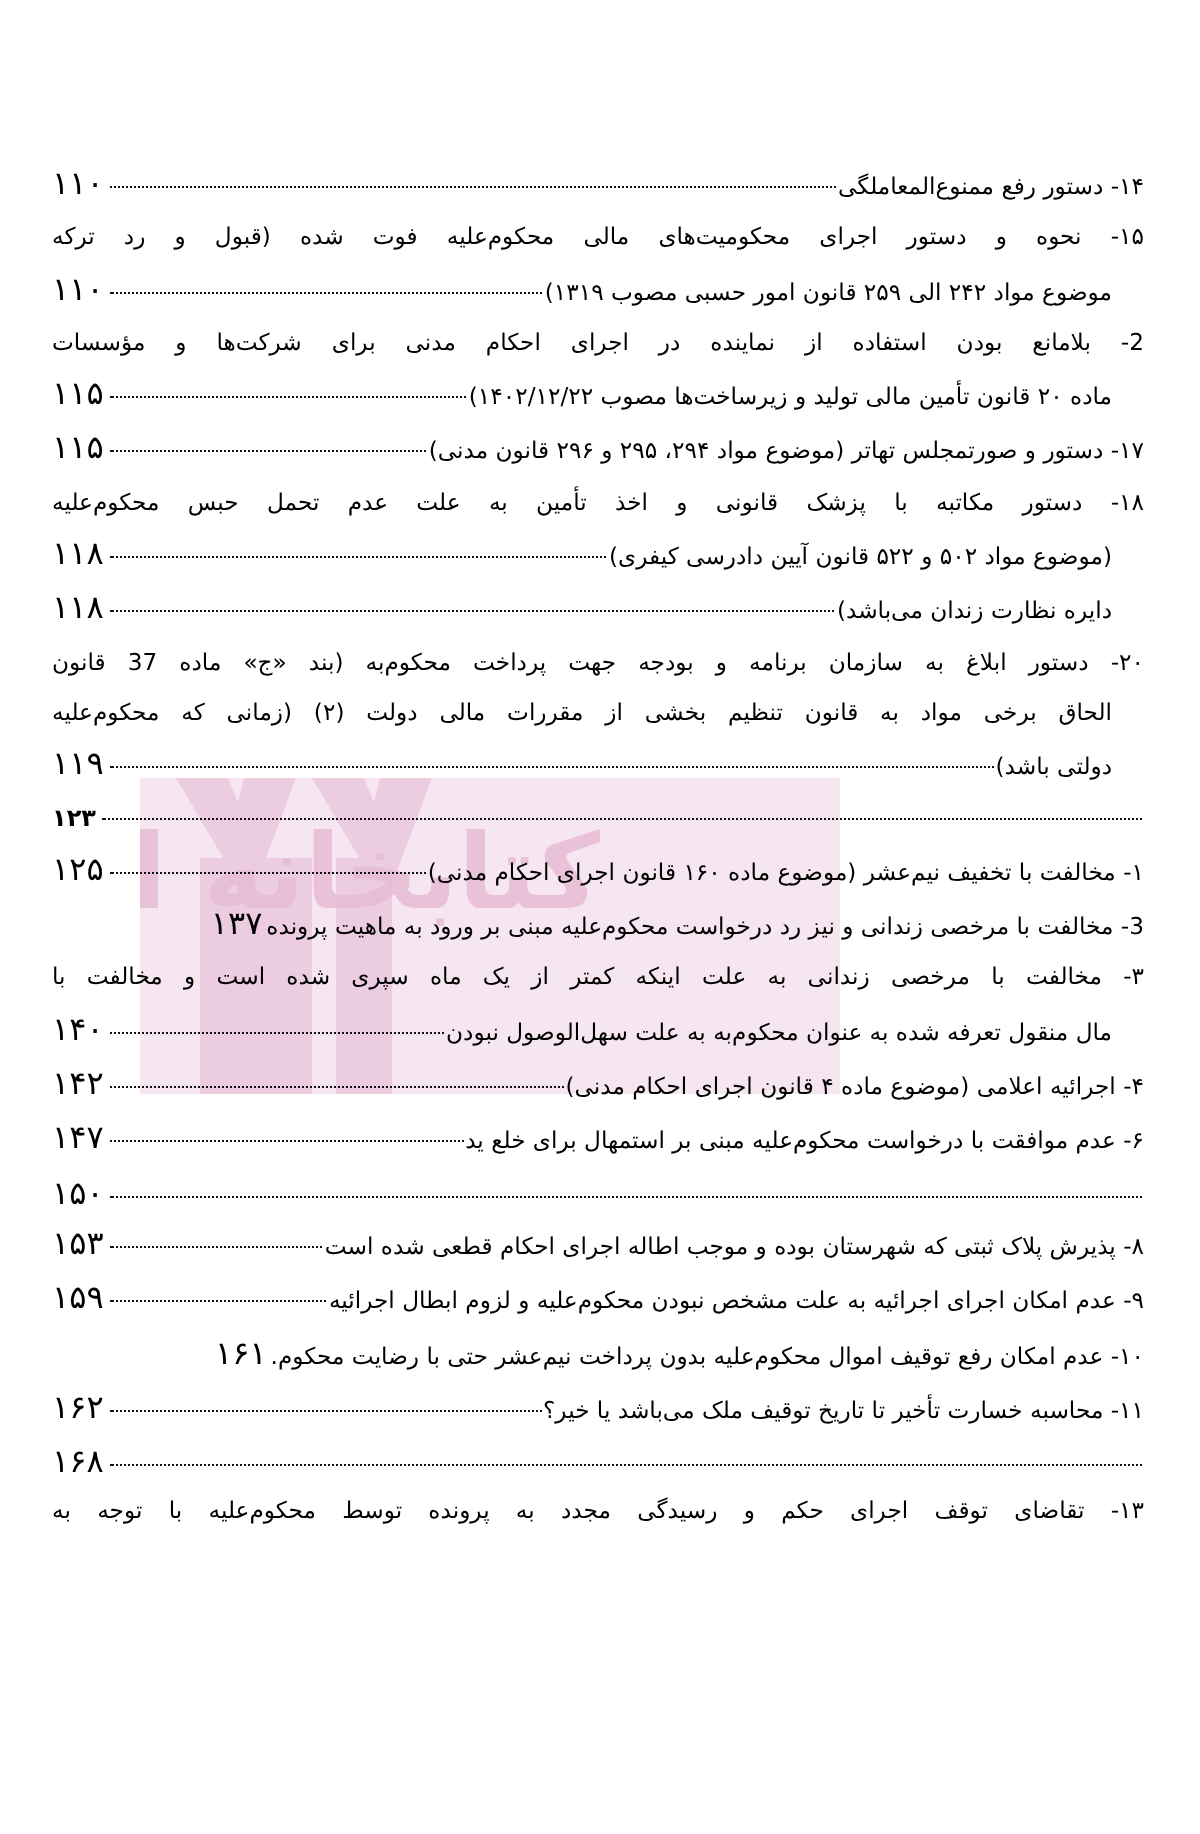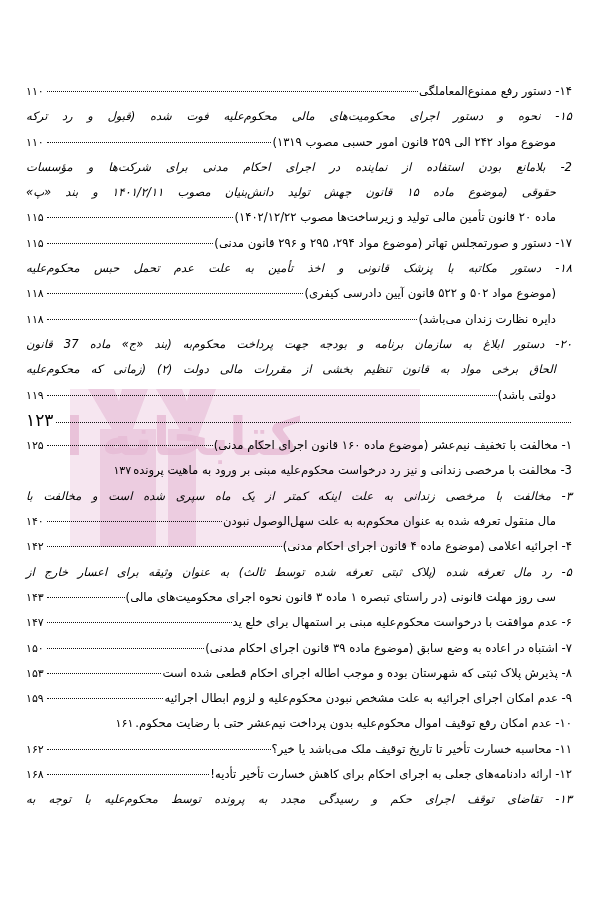--- a/index.html
+++ b/index.html
@@ -91,44 +91,44 @@
     text-align: right;
   }
 
   
   .ln.just {
     display: block;
     text-align: justify;
     text-align-last: justify;
     white-space: normal;
   }
-  .ln.just .txt { display: inline; font-style: italic; }
+  .ln.just .txt { display: inline; }
 
   
   .ln .leader {
     flex: 1 1 auto;
     min-width: 4px;
     border-bottom: 1.15px dotted #111;
     transform: translateY(-3px);
     margin: 0 1px;
     height: 0;
   }
   .ln.noleader .leader {
     border-bottom: none;
     flex: 0 0 0;
     min-width: 0;
     margin: 0;
   }
   .ln .pg {
     flex: 0 0 auto;
-    font-size: 11px;
+    font-size: 16px;
     padding-right: 2px;
     letter-spacing: .2px;
   }
-  .ln.bold .pg { font-weight: 400; font-size: 17px; }
+  .ln.bold .pg { font-weight: 700; font-size: 12px; }
 </style>
 </head>
 <body>
 
 <div id="watermark">
   <svg class="wm-mark" viewBox="0 0 350 158" xmlns="http://www.w3.org/2000/svg">
     <g fill="#eccbe0" opacity="0.95">
       <path d="M18 0 L44 0 L62 44 L44 44 Z"></path>
       <path d="M52 0 L78 0 L60 48 L40 48 Z"></path>
       <path d="M30 40 L58 40 L58 158 L30 158 Z"></path>
@@ -153,21 +153,20 @@
       <div class="entry">
         <div class="ln just"><span class="txt">۱۵- نحوه و دستور اجرای محکومیت‌های مالی محکوم‌علیه فوت شده (قبول و رد ترکه</span></div>
         <div class="ln ind1">
           <span class="txt">موضوع مواد ۲۴۲ الی ۲۵۹ قانون امور حسبی مصوب ۱۳۱۹)</span>
           <span class="leader"></span>
           <span class="pg">۱۱۰</span>
         </div>
       </div>
       <div class="entry">
         <div class="ln just"><span class="txt">2- بلامانع بودن استفاده از نماینده در اجرای احکام مدنی برای شرکت‌ها و مؤسسات</span></div>
-        <div class="ln ind1 just"><span class="txt">حقوقی (موضوع ماده ۱۵ قانون جهش تولید دانش‌بنیان مصوب ۱۴۰۱/۲/۱۱ و بند «پ»</span></div>
         <div class="ln ind1">
           <span class="txt">ماده ۲۰ قانون تأمین مالی تولید و زیرساخت‌ها مصوب ۱۴۰۲/۱۲/۲۲)</span>
           <span class="leader"></span>
           <span class="pg">۱۱۵</span>
         </div>
       </div>
       <div class="entry">
         <div class="ln">
           <span class="txt">۱۷- دستور و صورتمجلس تهاتر (موضوع مواد ۲۹۴، ۲۹۵ و ۲۹۶ قانون مدنی)</span>
           <span class="leader"></span>
@@ -227,37 +226,28 @@
         </div>
       </div>
       <div class="entry">
         <div class="ln">
           <span class="txt">۴- اجرائیه اعلامی (موضوع ماده ۴ قانون اجرای احکام مدنی)</span>
           <span class="leader"></span>
           <span class="pg">۱۴۲</span>
         </div>
       </div>
       <div class="entry">
-        <div class="ln just"><span class="txt">۵- رد مال تعرفه شده (پلاک ثبتی تعرفه شده توسط ثالث) به عنوان وثیقه برای اعسار خارج از</span></div>
-        <div class="ln ind1">
-          <span class="txt">سی روز مهلت قانونی (در راستای تبصره ۱ ماده ۳ قانون نحوه اجرای محکومیت‌های مالی)</span>
-          <span class="leader"></span>
-          <span class="pg">۱۴۳</span>
-        </div>
-      </div>
-      <div class="entry">
         <div class="ln">
           <span class="txt">۶- عدم موافقت با درخواست محکوم‌علیه مبنی بر استمهال برای خلع ید</span>
           <span class="leader"></span>
           <span class="pg">۱۴۷</span>
         </div>
       </div>
       <div class="entry">
         <div class="ln">
-          <span class="txt">۷- اشتباه در اعاده به وضع سابق (موضوع ماده ۳۹ قانون اجرای احکام مدنی)</span>
           <span class="leader"></span>
           <span class="pg">۱۵۰</span>
         </div>
       </div>
       <div class="entry">
         <div class="ln">
           <span class="txt">۸- پذیرش پلاک ثبتی که شهرستان بوده و موجب اطاله اجرای احکام قطعی شده است</span>
           <span class="leader"></span>
           <span class="pg">۱۵۳</span>
         </div>
@@ -278,21 +268,20 @@
       </div>
       <div class="entry">
         <div class="ln">
           <span class="txt">۱۱- محاسبه خسارت تأخیر تا تاریخ توقیف ملک می‌باشد یا خیر؟</span>
           <span class="leader"></span>
           <span class="pg">۱۶۲</span>
         </div>
       </div>
       <div class="entry">
         <div class="ln">
-          <span class="txt">۱۲- ارائه دادنامه‌های جعلی به اجرای احکام برای کاهش خسارت تأخیر تأدیه!</span>
           <span class="leader"></span>
           <span class="pg">۱۶۸</span>
         </div>
       </div>
       <div class="entry">
         <div class="ln just"><span class="txt">۱۳- تقاضای توقف اجرای حکم و رسیدگی مجدد به پرونده توسط محکوم‌علیه با توجه به</span></div>
       </div>
     </div>
 </div>
 

